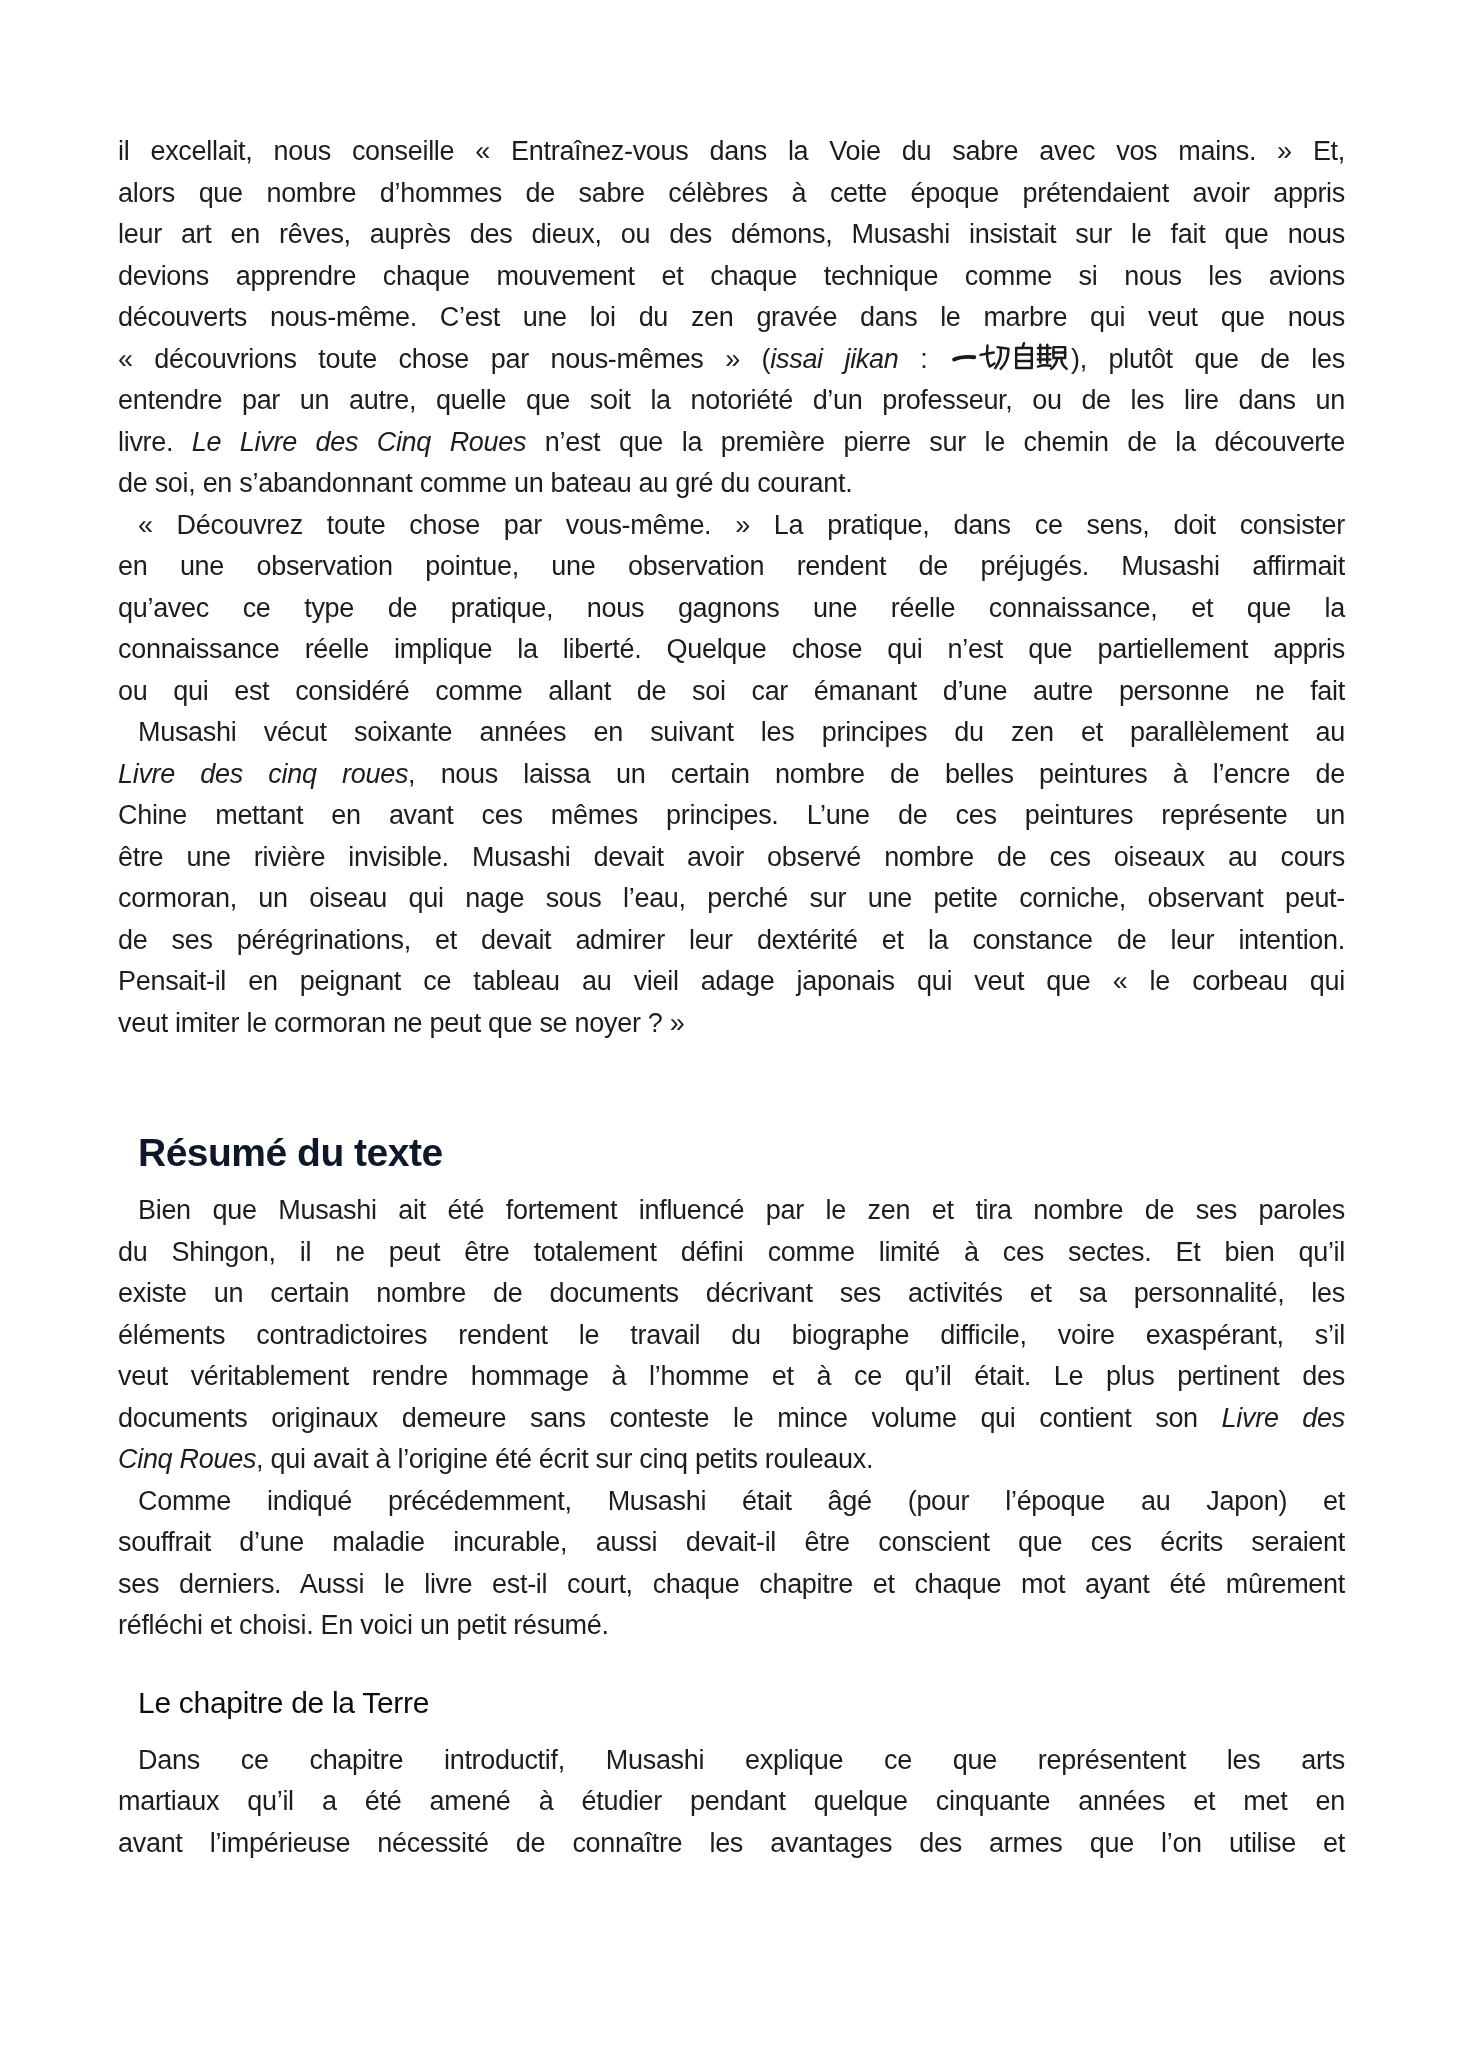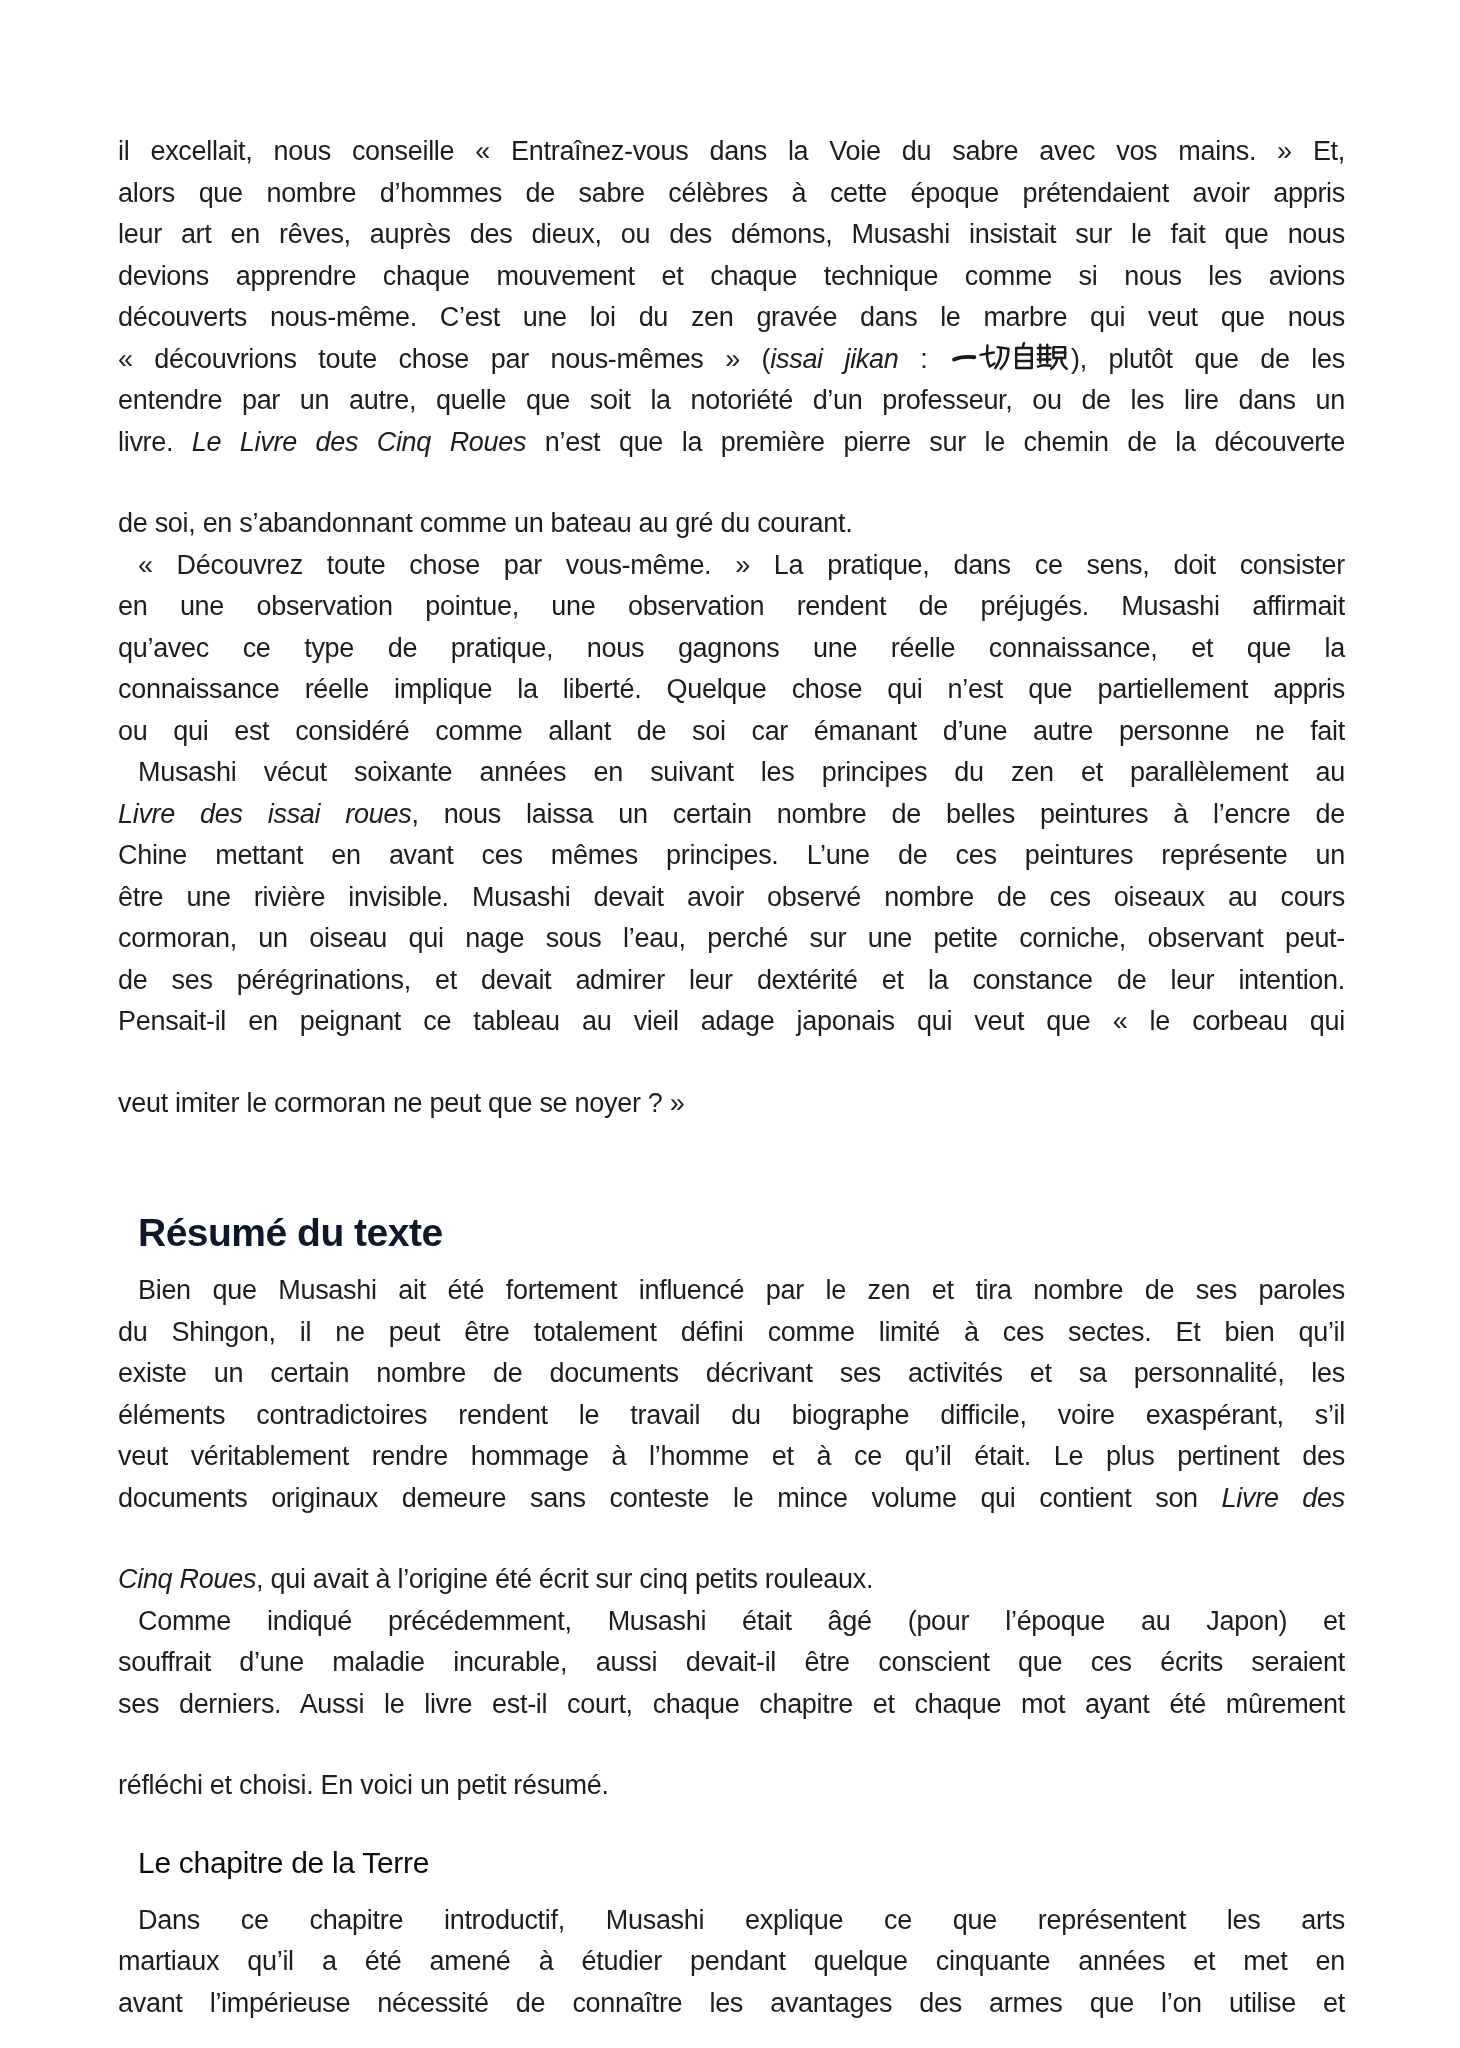--- a/index.html
+++ b/index.html
@@ -22,21 +22,20 @@
     line-height:41.5px;
     color:#1d1d1d;
     letter-spacing:-0.3px;
     text-align:justify;
     -moz-text-align-last:justify;
     text-align-last:justify;
   }
   .line.last{
     -moz-text-align-last:left;
     text-align-last:left;
-    margin-top:40px;
   }
   .line.indent{text-indent:20px;}
   .it{font-style:italic;}
   .h1{
     font-weight:bold;
     font-size:39px;
     line-height:46px;
     letter-spacing:-0.5px;
     color:#0f172a;
     margin:86px 0 14px 20px;
@@ -106,21 +105,21 @@
       </div>
       <div class="para">
         <div class="line indent"><span>« Découvrez toute chose par vous-même. » La pratique, dans ce sens, doit consister</span></div>
         <div class="line"><span>en une observation pointue, une observation rendent de préjugés. Musashi affirmait</span></div>
         <div class="line"><span>qu’avec ce type de pratique, nous gagnons une réelle connaissance, et que la</span></div>
         <div class="line"><span>connaissance réelle implique la liberté. Quelque chose qui n’est que partiellement appris</span></div>
         <div class="line"><span>ou qui est considéré comme allant de soi car émanant d’une autre personne ne fait</span></div>
       </div>
       <div class="para">
         <div class="line indent"><span>Musashi vécut soixante années en suivant les principes du zen et parallèlement au</span></div>
-        <div class="line"><span class="it">Livre des issai roues</span><span>, nous laissa un certain nombre de belles peintures à l’encre de</span></div>
+        <div class="line"><span class="it">Livre des cinq roues</span><span>, nous laissa un certain nombre de belles peintures à l’encre de</span></div>
         <div class="line"><span>Chine mettant en avant ces mêmes principes. L’une de ces peintures représente un</span></div>
         <div class="line"><span>être une rivière invisible. Musashi devait avoir observé nombre de ces oiseaux au cours</span></div>
         <div class="line"><span>cormoran, un oiseau qui nage sous l’eau, perché sur une petite corniche, observant peut-</span></div>
         <div class="line"><span>de ses pérégrinations, et devait admirer leur dextérité et la constance de leur intention.</span></div>
         <div class="line"><span>Pensait-il en peignant ce tableau au vieil adage japonais qui veut que « le corbeau qui</span></div>
         <div class="line last"><span>veut imiter le cormoran ne peut que se noyer ? »</span></div>
       </div>
       <div class="h1">Résumé du texte</div>
       <div class="para">
         <div class="line indent"><span>Bien que Musashi ait été fortement influencé par le zen et tira nombre de ses paroles</span></div>

